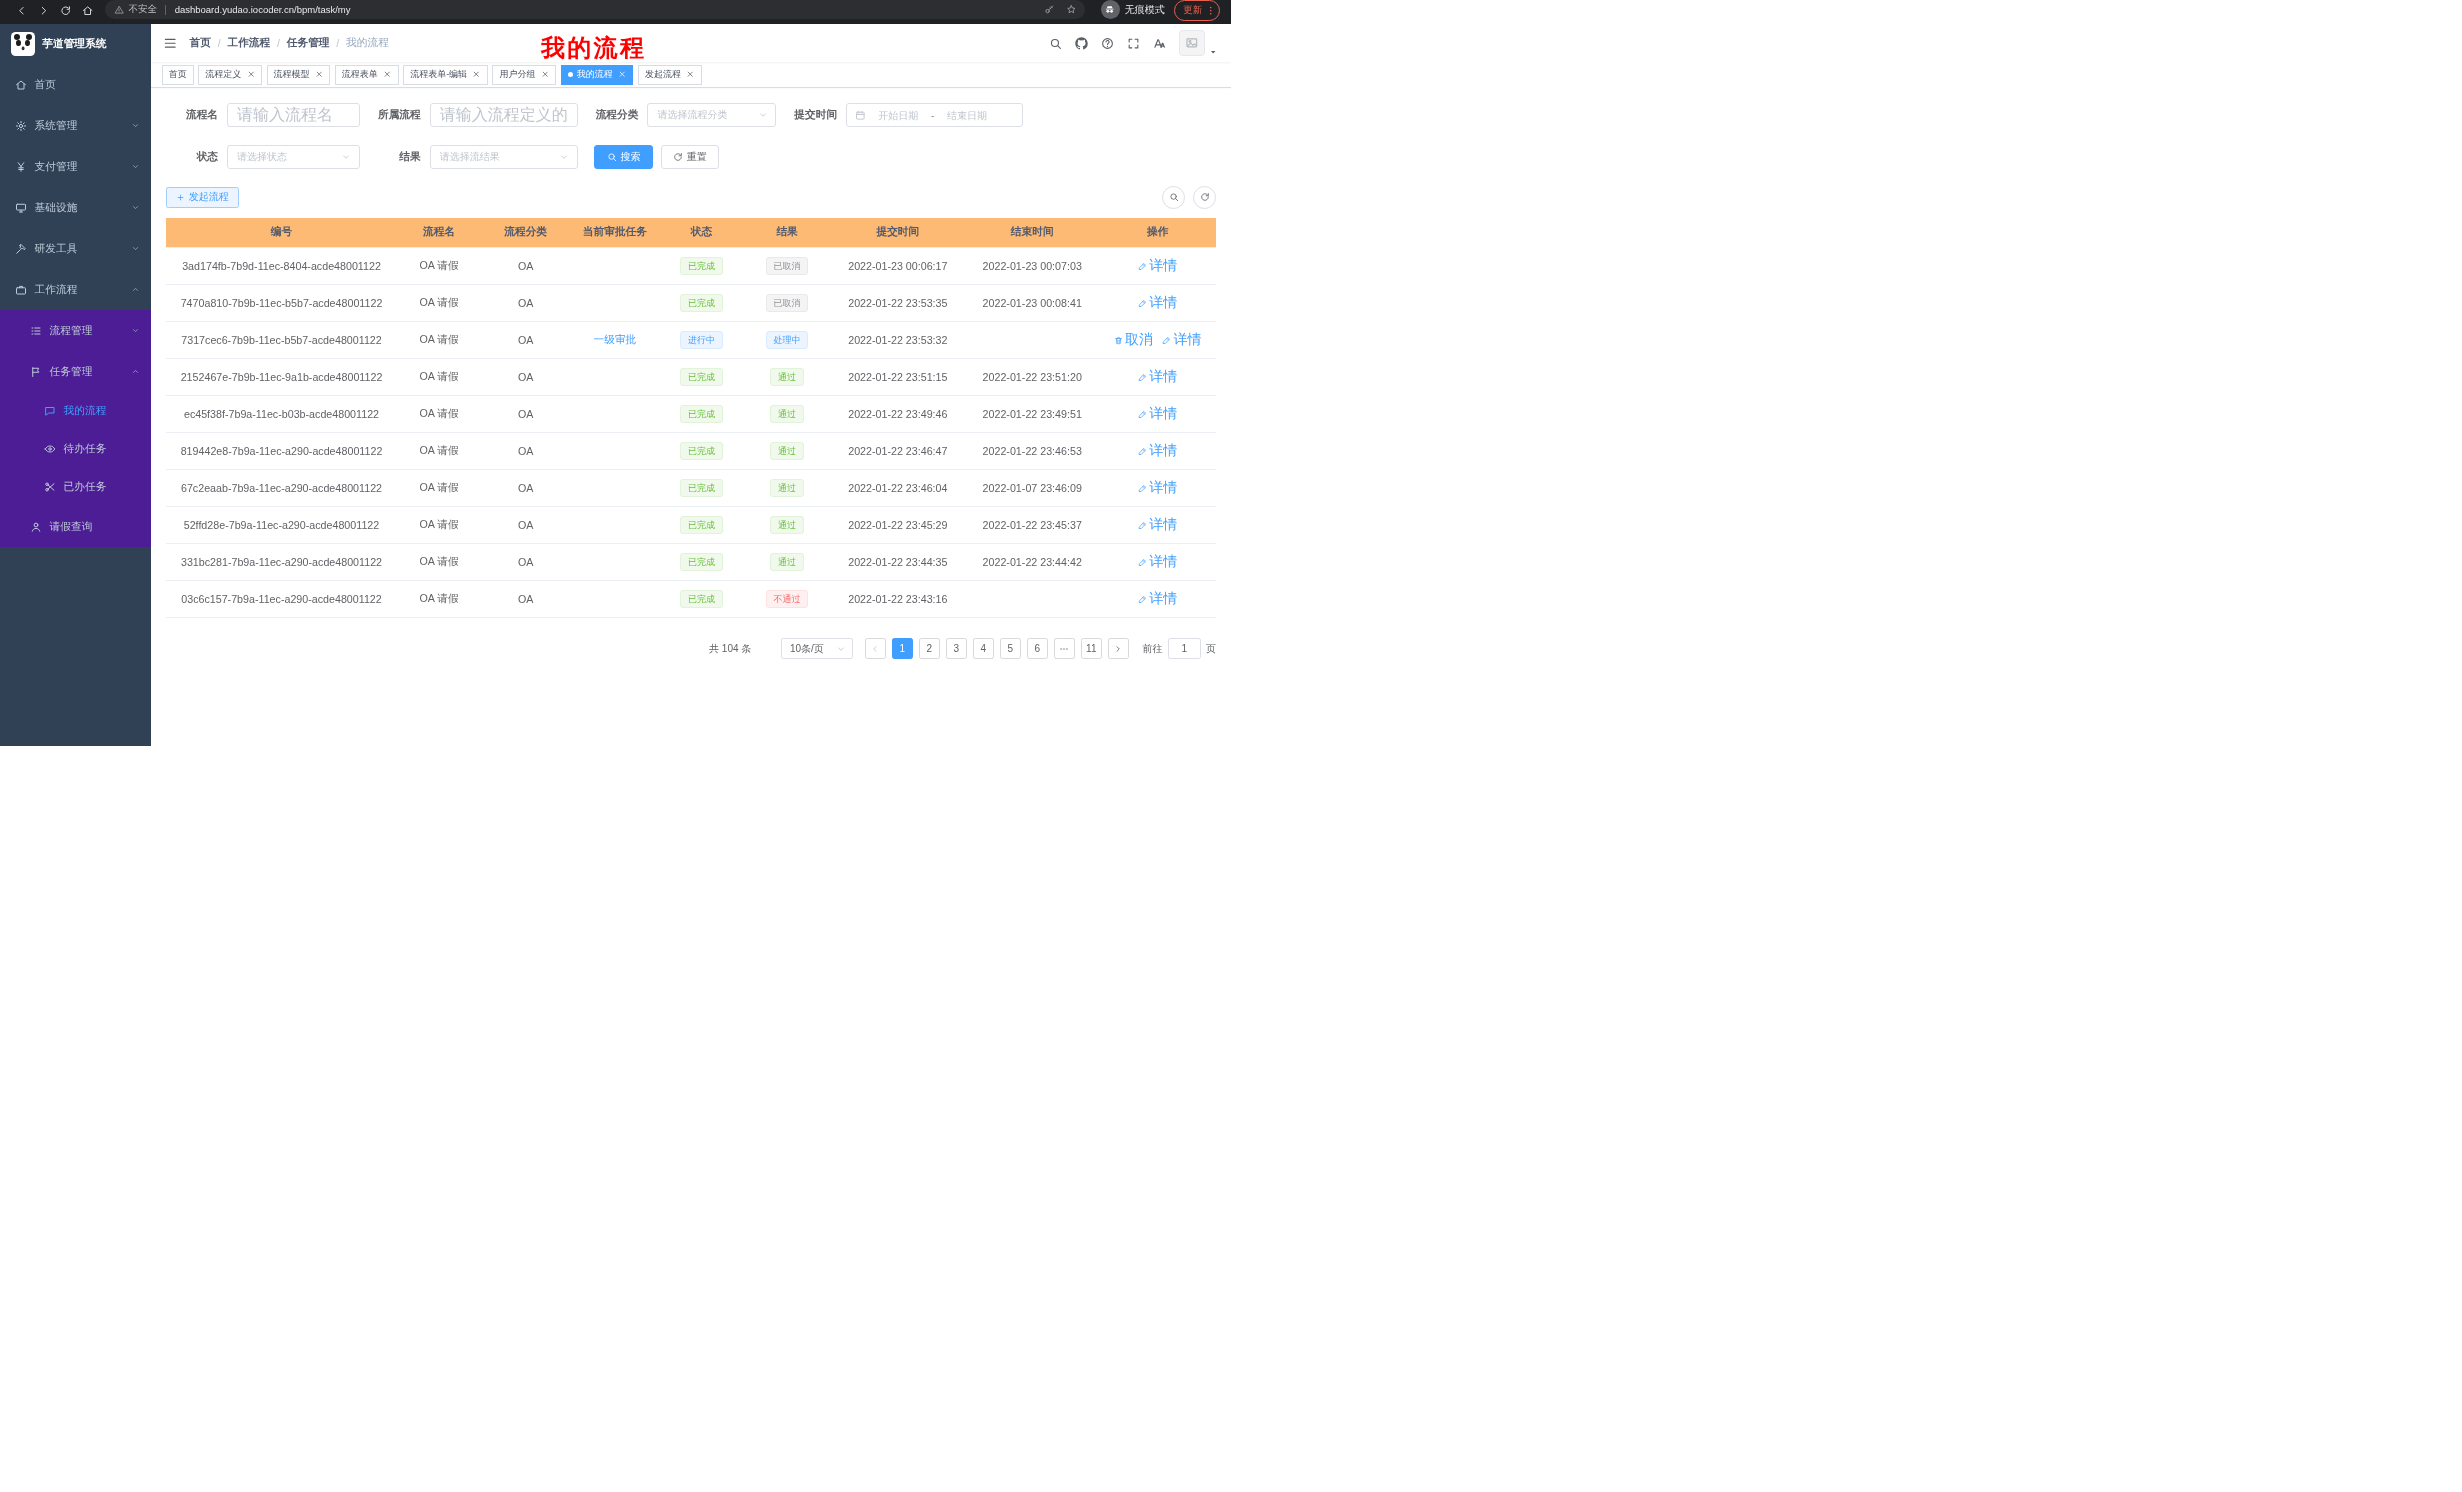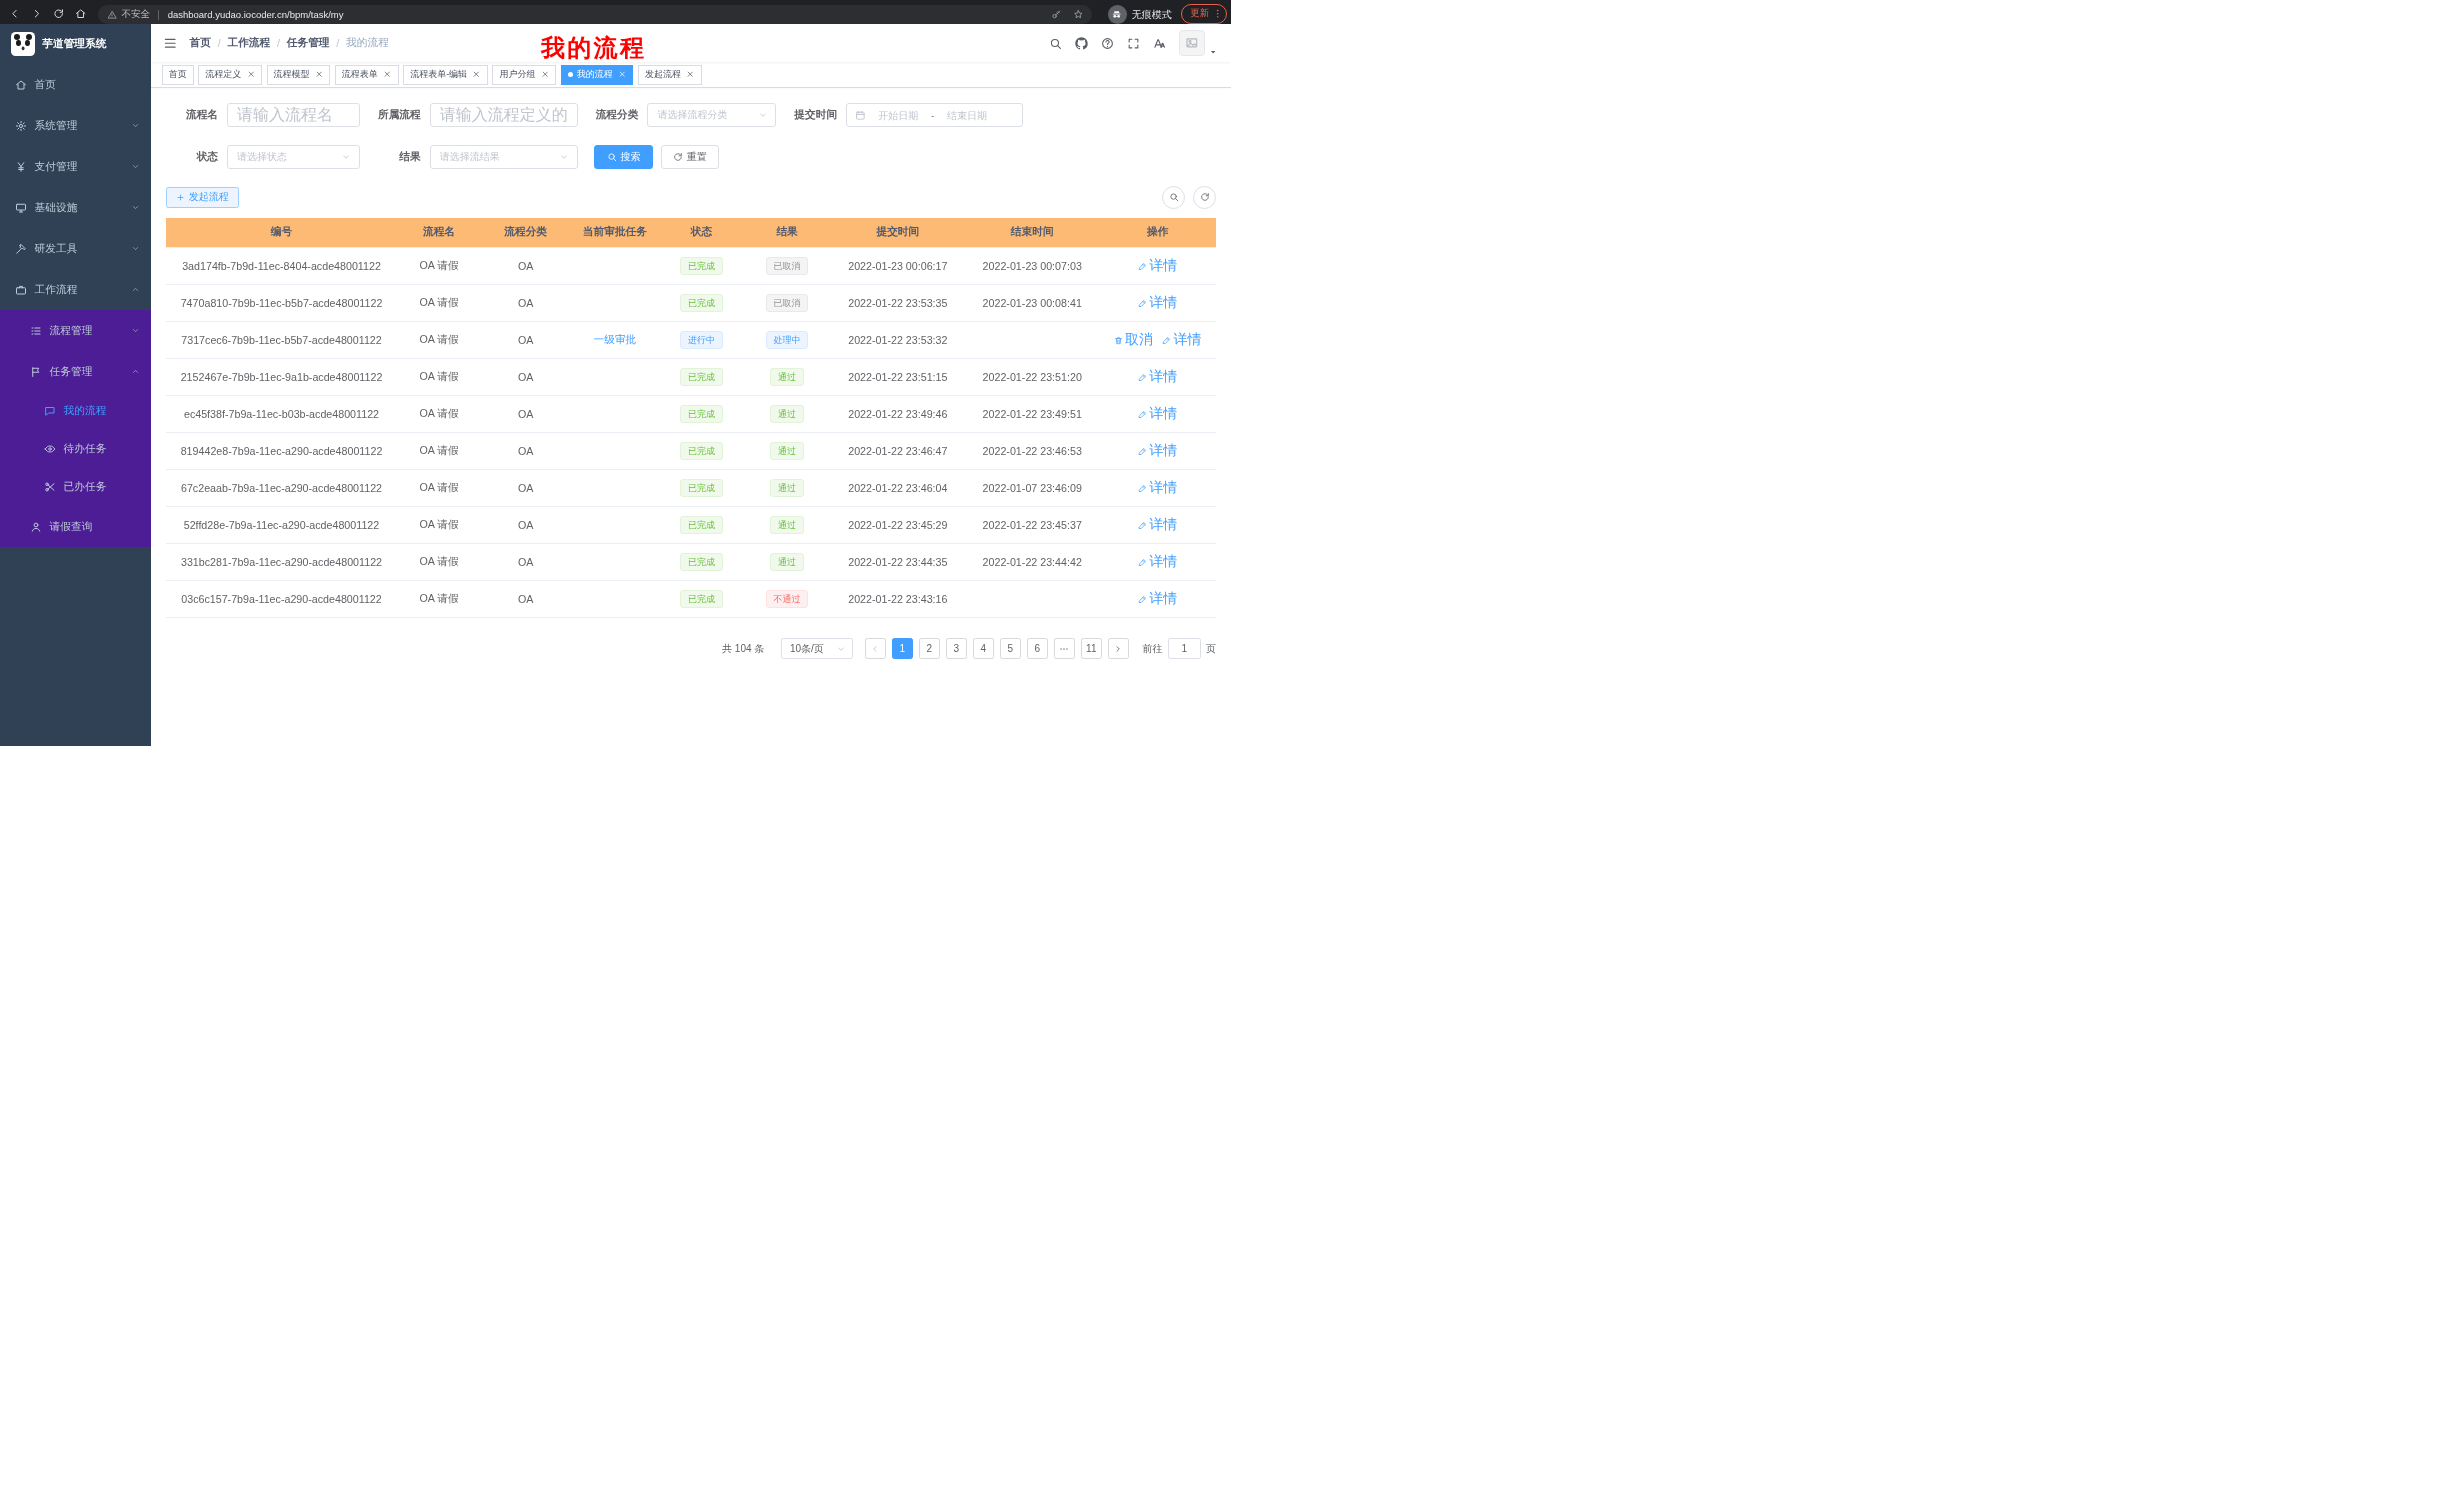--- a/index.html
+++ b/index.html
@@ -2,21 +2,21 @@
 <html style="font-size:12px"><head>
 <meta charset="utf-8">
 <style>
   *{box-sizing:border-box;margin:0;padding:0}
   html,body{width:1231px;height:746px}
   body{font-family:"Liberation Sans","DejaVu Sans",sans-serif;background:#fff;overflow:hidden;position:relative}
   .ic{display:inline-flex;align-items:center;justify-content:center;line-height:0}
   .ic svg{width:1em;height:1em}
 
   
-  .chrome{height:24px;background:#202124;display:flex;align-items:flex-end;padding:0 4px;gap:1.5px}
+  .chrome{height:24px;background:#202124;display:flex;align-items:flex-start;padding:0 11px;gap:1.5px}
   .chrome-btn{width:20.5px;height:20.5px;border-radius:50%;display:flex;align-items:center;justify-content:center;color:#dfe1e5;font-size:11.4px;cursor:pointer;flex-shrink:0}
   .omnibox{flex:1;height:19px;background:#2d2e31;border-radius:10px;margin:0 6px;display:flex;align-items:center;padding:0 9px;gap:4.6px;color:#bdc1c6;font-size:9.5px;min-width:0}
   .omnibox .warn{font-size:10px;color:#9aa0a6}
   .om-div{width:0.8px;height:10px;background:#5f6368;margin:0 3.8px;flex-shrink:0}
   .om-url{color:#e8eaed;white-space:nowrap;overflow:hidden}
   .om-spacer{flex:1}
   .om-right{font-size:10.7px;color:#9aa0a6;cursor:pointer;margin-left:6px}
   .incog{display:flex;align-items:center;gap:5.3px;color:#e8eaed;font-size:10px;margin:0 7.6px;flex-shrink:0}
   .incog-circle{width:19px;height:19px;border-radius:50%;background:#5f6368;display:flex;align-items:center;justify-content:center;font-size:11.4px;color:#fff}
   .update-chip{display:flex;align-items:center;gap:2.3px;border:1.1px solid #e8604c;color:#e8604c;border-radius:10.7px;height:20.5px;padding:0 3px 0 8.4px;font-size:9.5px;cursor:pointer;flex-shrink:0}
@@ -99,21 +99,21 @@
   .tag-badge.info{color:#909399;background:#f4f4f5;border-color:#e9e9eb}
   .tag-badge.primary{color:#409eff;background:#ecf5ff;border-color:#d9ecff}
   .tag-badge.danger{color:#f56c6c;background:#fef0f0;border-color:#fde2e2}
   .link{color:#409eff;font-size:14px;cursor:pointer;text-decoration:none}
   .task-link{font-size:10.7px}
   .act{display:inline-flex;align-items:center;gap:2.3px;margin:0 4.6px}
   .act .ic{font-size:9px}
 
   
   .pagination{display:flex;align-items:center;justify-content:flex-end;margin-top:20px;gap:6px;font-size:10px;color:#606266}
-  .pg-total{margin-right:11px}
+  .pg-total{margin-right:24px}
   .pg-size{height:21px;border:0.8px solid #dcdfe6;border-radius:2.3px;display:flex;align-items:center;gap:12px;padding:0 6px 0 7.6px;cursor:pointer;margin-right:6px}
   .pg-btn{min-width:21px;height:21px;border:0.8px solid #d9d9d9;border-radius:2.3px;background:#fff;color:#606266;font-size:10px;display:inline-flex;align-items:center;justify-content:center;cursor:pointer;font-family:inherit;padding:0 3px}
   .pg-btn.active{background:#409eff;border-color:#409eff;color:#fff}
   .pg-prev{color:#c0c4cc}
   .pg-goto{display:flex;align-items:center;gap:5.3px;margin-left:7.6px}
   .goto-input{width:33px;height:21px;border:0.8px solid #dcdfe6;border-radius:2.3px;text-align:center;font-size:10px;color:#606266;outline:none}
 </style>
 </head>
 <body>
 

